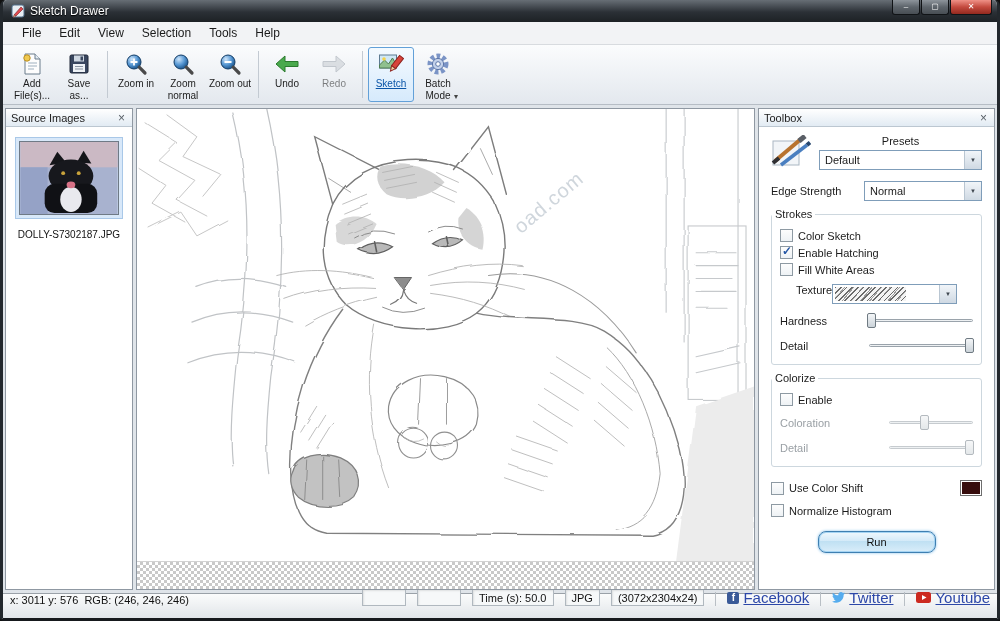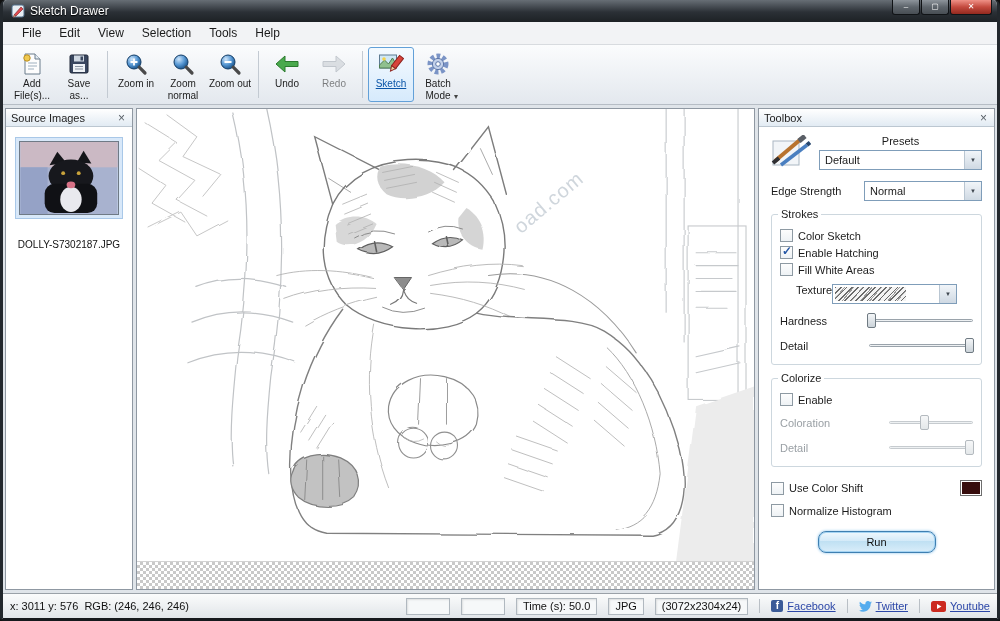--- a/index.html
+++ b/index.html
@@ -44,21 +44,21 @@
   .main { flex:1; display:flex; gap:3px; padding:3px 2px; background:#dfe4e9; min-height:0; }
   .panel { background:#fff; border:1px solid #8f98a2; display:flex; flex-direction:column; min-height:0; }
   .phead { height:18px; flex:0 0 18px; display:flex; align-items:center; padding:0 5px;
            background:linear-gradient(#ffffff,#e2ebf3); border-bottom:1px solid #bcc7d1;
            font-size:11px; color:#222; }
   .pclose { margin-left:auto; font-size:12px; line-height:1; color:#5a6168; padding:0 2px; }
 
   .srcpanel { width:128px; flex:0 0 128px; }
   .thumbwrap { margin:10px auto 0; padding:3px; background:#d8e8f9; border:1px solid #a9c8e8; }
   .thumbimg { display:block; width:100px; height:74px; border:1px solid #6f7a86; }
-  .thumbcap { margin-top:20px; text-align:center; font-size:10px; color:#111; }
+  .thumbcap { margin-top:10px; text-align:center; font-size:10px; color:#111; }
 
   .canvas { flex:1; position:relative; background:#fff; border:1px solid #8f98a2; overflow:hidden; }
   .canvas svg.sketch { position:absolute; left:0; top:0; width:100%; height:calc(100% - 28px); }
   .checker { position:absolute; left:0; right:0; bottom:0; height:28px;
              background:repeating-conic-gradient(#c9c9c9 0% 25%, #ffffff 0% 50%);
              background-size:6px 6px; border-top:1px solid #d2d2d2; }
   .watermark { position:absolute; left:60%; top:17%; transform:rotate(-40deg);
                color:#c4ccd4; font-size:20px; letter-spacing:1px; opacity:.8; }
 
   
@@ -69,21 +69,21 @@
   .presets .plabel { display:block; text-align:center; margin-bottom:3px; }
   .select { height:20px; display:flex; align-items:center; border:1px solid #7f9db9; background:#fff;gap:33px; }
   .select .stext { flex:1; padding:0 5px; font-size:11px; white-space:nowrap; overflow:hidden; }
   .select .sbtn { width:17px; height:100%; display:flex; align-items:center; justify-content:center;
                   border-left:1px solid #b9c6d2; background:linear-gradient(#f1f5f9,#cfd9e3);
                   font-size:6px; color:#3f4750; font-style:normal; }
   .edge-row { margin-top:11px; display:flex; align-items:center; justify-content:space-between; }
   .edge-row .select { width:118px; }
 
   .gb { position:relative; border:1px solid #cdd7de; border-radius:3px; padding:10px 8px 8px; margin-top:13px; }
-  .gb .gtitle { position:absolute; top:-7px; left:6px; background:#fff; padding:0 3px; font-size:11px;text-align:right; }
+  .gb .gtitle { position:absolute; top:-7px; left:0; background:#fff; padding:0 3px; font-size:11px;text-align:right; }
 
   .chkrow { display:flex; align-items:center; gap:5px; margin:4px 0; }
   .cbox { width:13px; height:13px; flex:0 0 13px; position:relative; border:1px solid #8e9aa3;
           background:linear-gradient(#fdfdfd,#eef2f5); }
   .cbox .mark { display:none; position:absolute; left:1px; top:-3px; font-style:normal; font-weight:bold;
                 font-size:12px; color:#2456a5; }
   .cbox.checked .mark { display:block; }
 
   .texrow { margin:8px 16px 2px; display:flex; justify-content:space-between; }
   .texrow .select { width:132px; }
@@ -105,31 +105,31 @@
   .shiftrow { margin-top:13px; display:flex; align-items:center; gap:5px; }
   .swatch { margin-left:auto; width:22px; height:16px; border:1px solid #6e6e6e; box-shadow:inset 0 0 0 1px #fff; }
   .normrow { margin-top:8px; }
   .runbtn { display:block; margin:14px auto 0; width:118px; height:22px; font-size:11px; color:#111;
             font-family:"Liberation Sans",sans-serif;
             background:linear-gradient(#f0f8fd,#d3eaf8 45%,#bfe0f3 46%,#d9edf9);
             border:1px solid #3e7fb1; border-radius:8px;
             box-shadow:inset 0 0 0 1px #a5d4f3, 0 0 3px #86c0ea; }
 
   
-  .statusbar { height:22px; flex:0 0 22px; display:flex; align-items:center; gap:11px; padding:12px 7px;
+  .statusbar { height:22px; flex:0 0 22px; display:flex; align-items:flex-end; gap:11px; padding:12px 7px;
                background:linear-gradient(#fbfcfc,#e1e5e9); border-top:1px solid #9aa1a8; font-size:11px; color:#111; }
   .coords { white-space:pre; }
   .spacer { flex:1; }
   .cell { height:17px; display:flex; align-items:center; justify-content:center; padding:0 6px;
           border:1px solid #b0b8bf; background:#f6f8f9; box-shadow:inset 1px 1px 2px rgba(0,0,0,.10);
           white-space:nowrap; }
   .cell.empty { width:44px; }
   .ssep { width:1px; height:14px; background:#b9bfc5; }
   .slink { display:flex; align-items:center; gap:4px; }
-  .slink a { color:#2c47a8; font-size:11px; }
+  .slink a { color:#2c47a8; font-size:15px; }
   .fb { width:12px; height:12px; background:#3a5a98; color:#fff; border-radius:2px; text-align:center;
         font-weight:bold; font-size:10px; line-height:12px; font-style:normal; display:block; }
 </style>
 </head>
 <body>
 
 <div class="window">
 
   <div class="titlebar">
     <svg class="appicon" viewBox="0 0 14 14">

